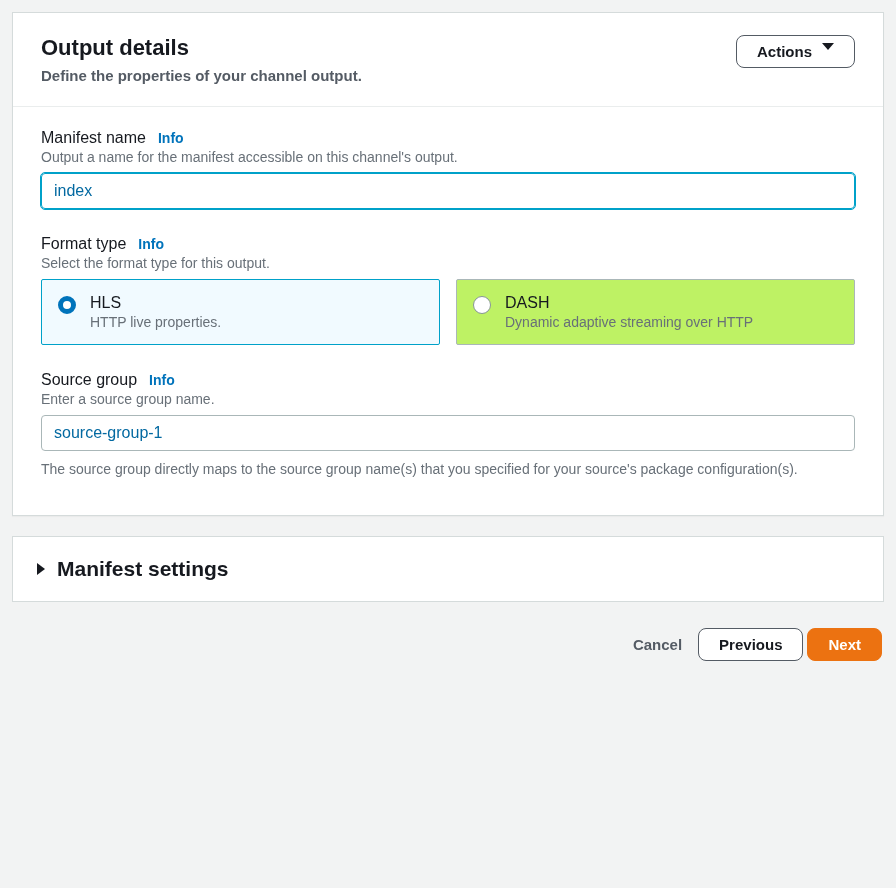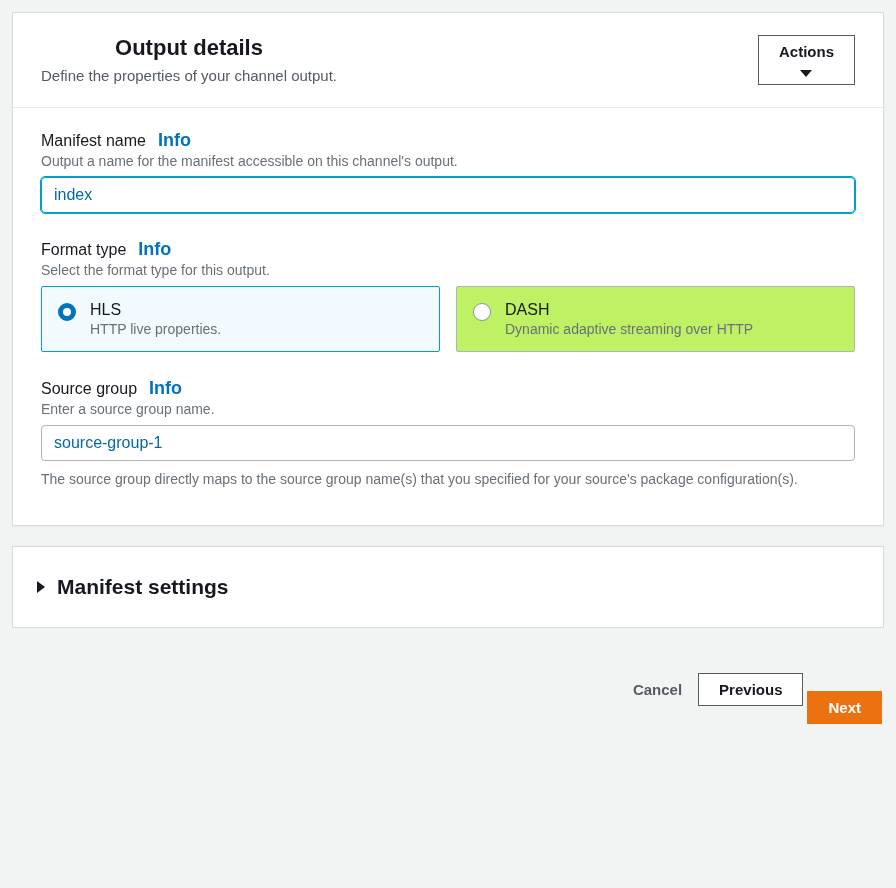--- a/index.html
+++ b/index.html
@@ -22,54 +22,51 @@
       display: flex;
       justify-content: space-between;
       align-items: flex-start;
       border-bottom: 1px solid #eaeded;
       padding-bottom: 22px;
     }
     .panel-title-wrap h1 {
       font-size: 22px;
       font-weight: 700;
       margin-bottom: 6px;
-      text-align: center;
     }
     .panel-title-wrap p {
       font-size: 15px;
       color: #545b64;
+      font-weight: bold;
     }
     .btn {
       display: inline-flex;
-      align-items: center;
       gap: 10px;
       border: 1px solid #545b64;
       background: #fff;
       color: #16191f;
       font-size: 15px;
       font-weight: 700;
       padding: 7px 20px;
       cursor: pointer;
-      border-radius: 0;
-      flex-direction: column;
+      border-radius: 8px;
     }
     .btn-link {
       border: none;
       background: none;
       color: #545b64;
       font-weight: 700;
       font-size: 15px;
       cursor: pointer;
       padding: 7px 12px;
     }
     .btn-primary {
       background: #ec7211;
       border-color: #ec7211;
       color: #fff;
-      margin-top: 37px;
     }
     .caret-down {
       width: 0; height: 0;
       border-left: 6px solid transparent;
       border-right: 6px solid transparent;
       border-top: 7px solid #16191f;
     }
     .panel-body { padding: 22px 28px 36px; }
     .form-group { margin-bottom: 26px; }
     .form-group:last-child { margin-bottom: 0; }
@@ -78,21 +75,21 @@
       align-items: baseline;
       gap: 12px;
       margin-bottom: 2px;
     }
     .form-label {
       font-size: 16px;
       font-weight: 400;
       color: #16191f;
     }
     .info-link {
-      font-size: 18px;
+      font-size: 14px;
       font-weight: 700;
       color: #0073bb;
       cursor: pointer;
       text-decoration: none;
     }
     .form-desc {
       font-size: 14px;
       color: #687078;
       margin-bottom: 8px;
     }
@@ -150,21 +147,21 @@
       color: #16191f;
       margin-bottom: 2px;
     }
     .radio-desc {
       font-size: 14px;
       color: #687078;
     }
     .expand-panel {
       background: #fff;
       border: 1px solid #d5dbdb;
-      padding: 28px 24px;
+      padding: 20px 24px;
       display: flex;
       align-items: center;
       gap: 12px;
       margin-bottom: 26px;
     }
     .expand-tri {
       width: 0; height: 0;
       border-top: 6px solid transparent;
       border-bottom: 6px solid transparent;
       border-left: 8px solid #16191f;

